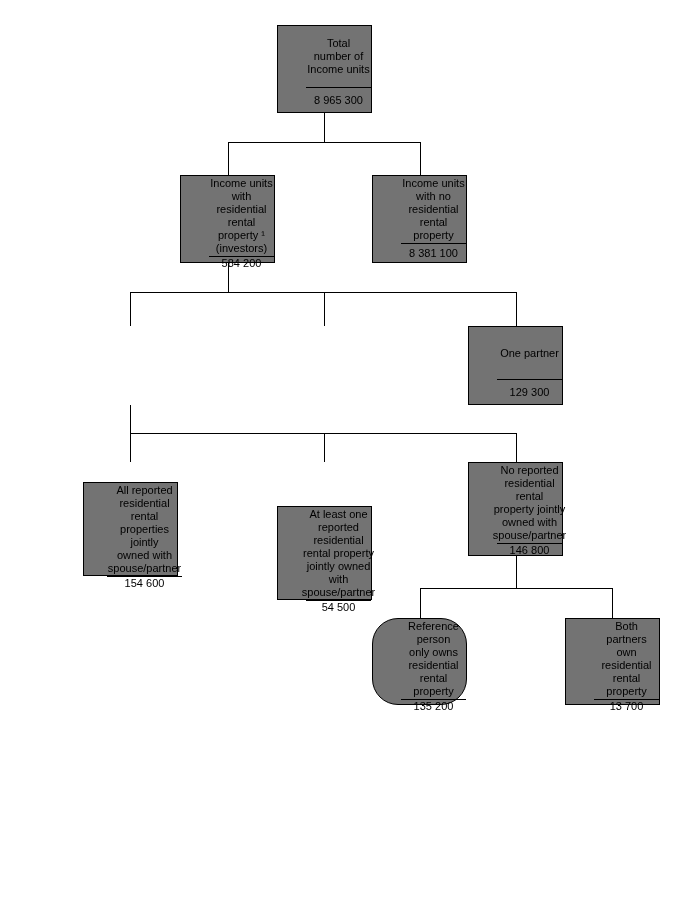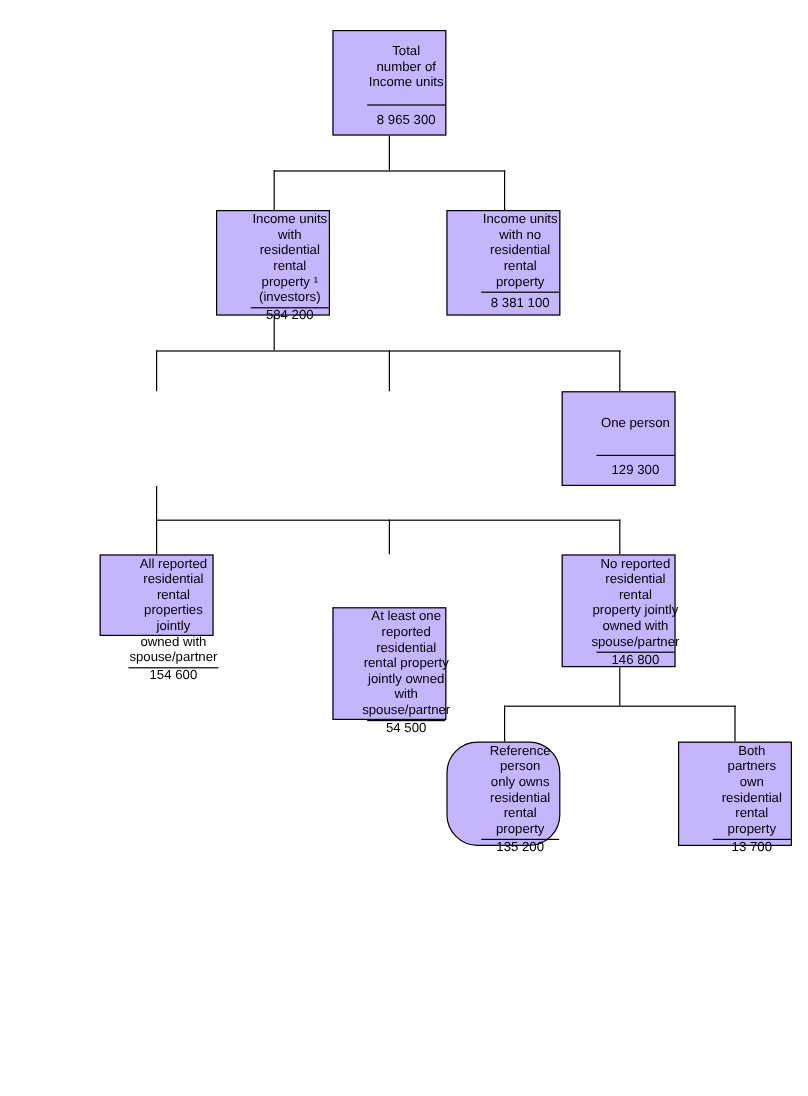--- a/index.html
+++ b/index.html
@@ -15,21 +15,21 @@
     font-family: "Liberation Sans", "DejaVu Sans", sans-serif;
     font-size: 11px;
     color: #000000;
     overflow: hidden;
   }
   .node {
     position: absolute;
     width: 95px;
     box-sizing: border-box;
     border: 1px solid #000000;
-    background: #c4b5fd;
+    background: #737373;
     display: flex;
     flex-direction: column;
     padding-left: 28px;
   }
   .node-label {
     flex: 1;
     display: flex;
     align-items: center;
     justify-content: center;
     text-align: center;
@@ -87,31 +87,31 @@
     <div class="node-value">8 381 100</div>
   </div>
 
   <div class="line v" style="left:228px; top:263px; height:29px;"></div>
   <div class="line h" style="left:130px; top:292px; width:387px;"></div>
   <div class="line v" style="left:130px; top:292px; height:34px;"></div>
   <div class="line v" style="left:324px; top:292px; height:34px;"></div>
   <div class="line v" style="left:516px; top:292px; height:34px;"></div>
 
   <div class="node lvl3" style="left:468px; top:326px; height:79px;">
-    <div class="node-label">One person</div>
+    <div class="node-label">One partner</div>
     <div class="node-value">129 300</div>
   </div>
 
   <div class="line v" style="left:130px; top:405px; height:28px;"></div>
   <div class="line h" style="left:130px; top:433px; width:387px;"></div>
   <div class="line v" style="left:130px; top:433px; height:29px;"></div>
   <div class="line v" style="left:324px; top:433px; height:29px;"></div>
   <div class="line v" style="left:516px; top:433px; height:29px;"></div>
 
-  <div class="node lvl4" style="left:83px; top:462px; height:68px;align-items:center;">
+  <div class="node lvl4" style="left:83px; top:482px; height:94px;align-items:center;">
     <div class="node-label">All reported
 residential rental
 properties jointly
 owned with
 spouse/partner</div>
     <div class="node-value">154 600</div>
   </div>
   <div class="node lvl4" style="left:277px; top:462px; height:94px;margin-top:44px;">
     <div class="node-label">At least one
 reported residential

